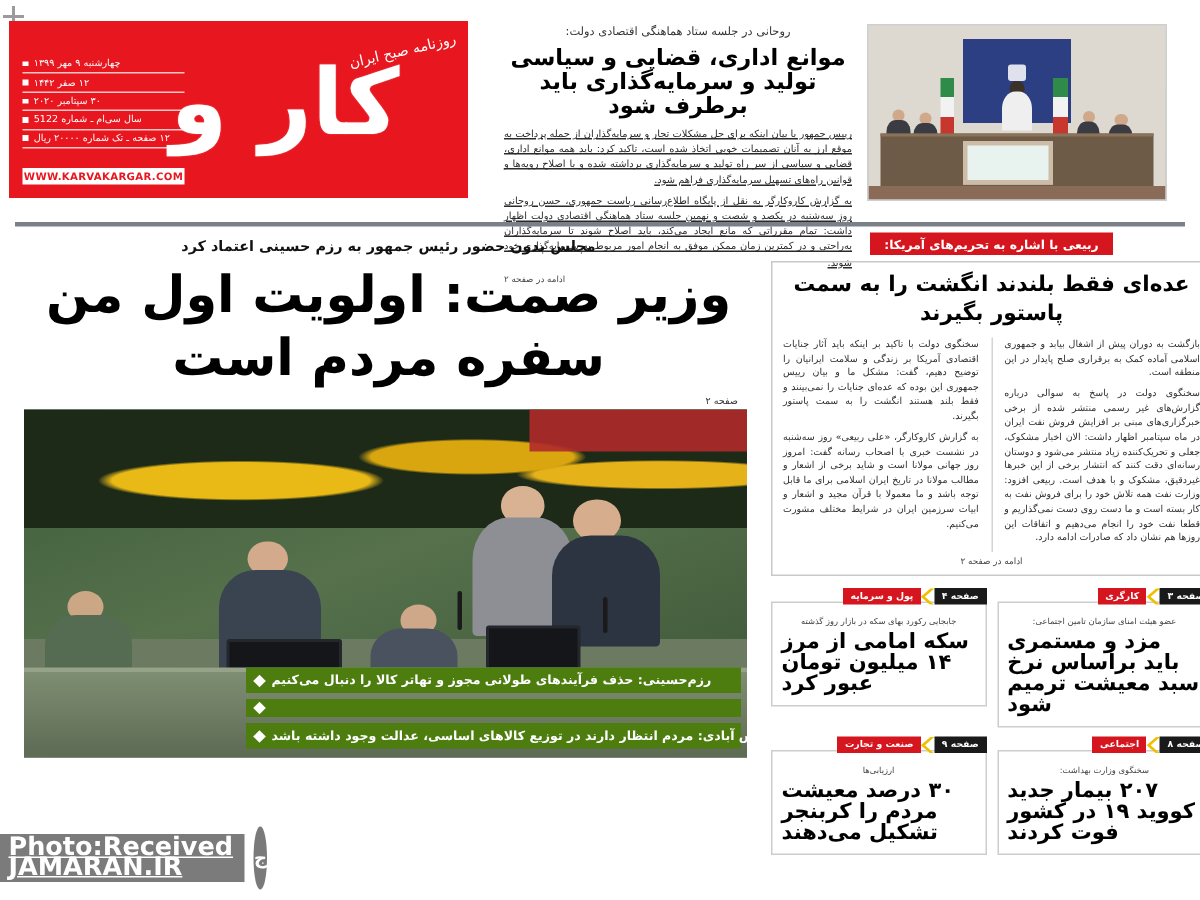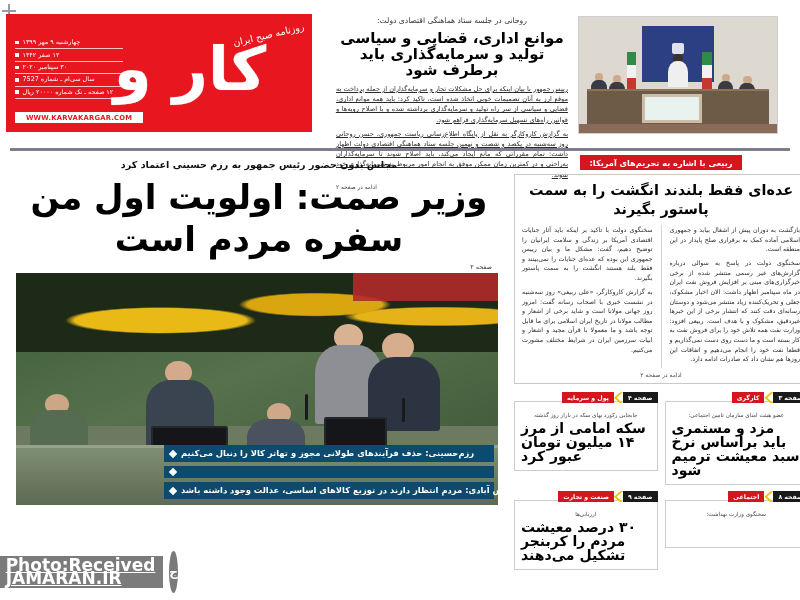--- a/index.html
+++ b/index.html
@@ -55,21 +55,21 @@
     gap: 4px; border-bottom: .6px solid rgba(255,255,255,.75);
     padding: 1.2px 0; justify-content: flex-start;
   }
   .meta-bullet {
     width: 3.5px; height: 3.5px; background: #fff; flex: 0 0 auto;
   }
   .meta-text {
     color: #fff; font-size: 6.4px; white-space: nowrap; line-height: 9px;
   }
   .masthead-url {
-    position: absolute; left: 8px; bottom: 8px; width: 128px;
+    position: absolute; left: 8px; bottom: 8px; width: 108px;
     background: #fff; color: #e8171f; font-size: 6.8px; font-weight: bold;
     text-align: center; letter-spacing: .2px; padding: 1.5px 0;
     direction: ltr;
   }
 
   
   .top-lead {
     flex: 1; display: flex; flex-direction: row-reverse;
     padding: 16px 8px 0 14px; gap: 10px;
   }
@@ -207,21 +207,21 @@
     position: absolute; width: 7px; height: 20px; background: rgba(190,225,235,.8);
     border-radius: 2px 2px 3px 3px;
   }
 
   
   .banner-list {
     position: absolute; right: 4px; bottom: 6px; width: 330px;
     display: flex; flex-direction: column; gap: 4px;
   }
   .banner {
-    background: #0c4a6e; color: #fff; font-size: 8.4px; font-weight: bold;
+    background: #4d7c0f; color: #fff; font-size: 8.4px; font-weight: bold;
     padding: 3px 6px 3px 6px; display: flex; flex-direction: row-reverse;
     align-items: center; gap: 5px; white-space: nowrap;
   }
   .banner-dot {
     width: 6px; height: 6px; background: #fff; flex: 0 0 auto;
     transform: rotate(45deg);
   }
   .banner span.txt { line-height: 11px; }
 
   
@@ -327,21 +327,21 @@
         <div class="meta-row">
           <span class="meta-bullet"></span>
           <span class="meta-text">۱۲ صفر ۱۴۴۲</span>
         </div>
         <div class="meta-row">
           <span class="meta-bullet"></span>
           <span class="meta-text">۳۰ سپتامبر ۲۰۲۰</span>
         </div>
         <div class="meta-row">
           <span class="meta-bullet"></span>
-          <span class="meta-text">سال سی‌ام ـ شماره 7527</span>
+          <span class="meta-text">سال سی‌ام ـ شماره 5122</span>
         </div>
         <div class="meta-row">
           <span class="meta-bullet"></span>
           <span class="meta-text">۱۲ صفحه ـ تک شماره ۲۰۰۰۰ ریال</span>
         </div>
       </div>
 
       <div class="masthead-url">WWW.KARVAKARGAR.COM</div>
     </div>
 
@@ -485,20 +485,21 @@
         </div>
 
         <div class="teaser">
           <div class="teaser-tag">
             <span class="tag-cat">اجتماعی</span>
             <span class="tag-arrow"></span>
             <span class="tag-page">صفحه ۸</span>
           </div>
           <div class="teaser-box">
             <div class="teaser-kicker">سخنگوی وزارت بهداشت:</div>
+            <div class="teaser-title">۲۰۷ بیمار جدید کووید ۱۹ در کشور فوت کردند</div>
           </div>
         </div>
 
         <div class="teaser">
           <div class="teaser-tag">
             <span class="tag-cat">صنعت و تجارت</span>
             <span class="tag-arrow"></span>
             <span class="tag-page">صفحه ۹</span>
           </div>
           <div class="teaser-box">

